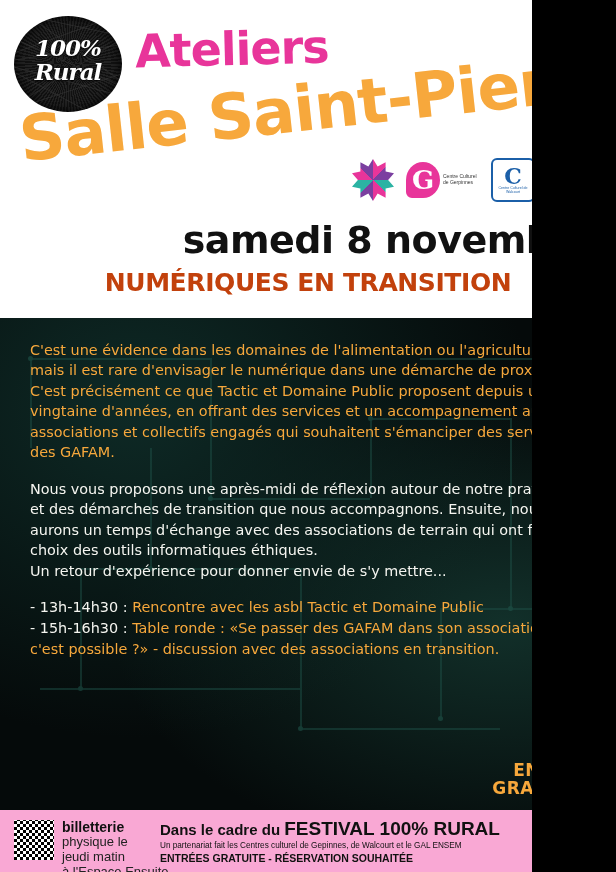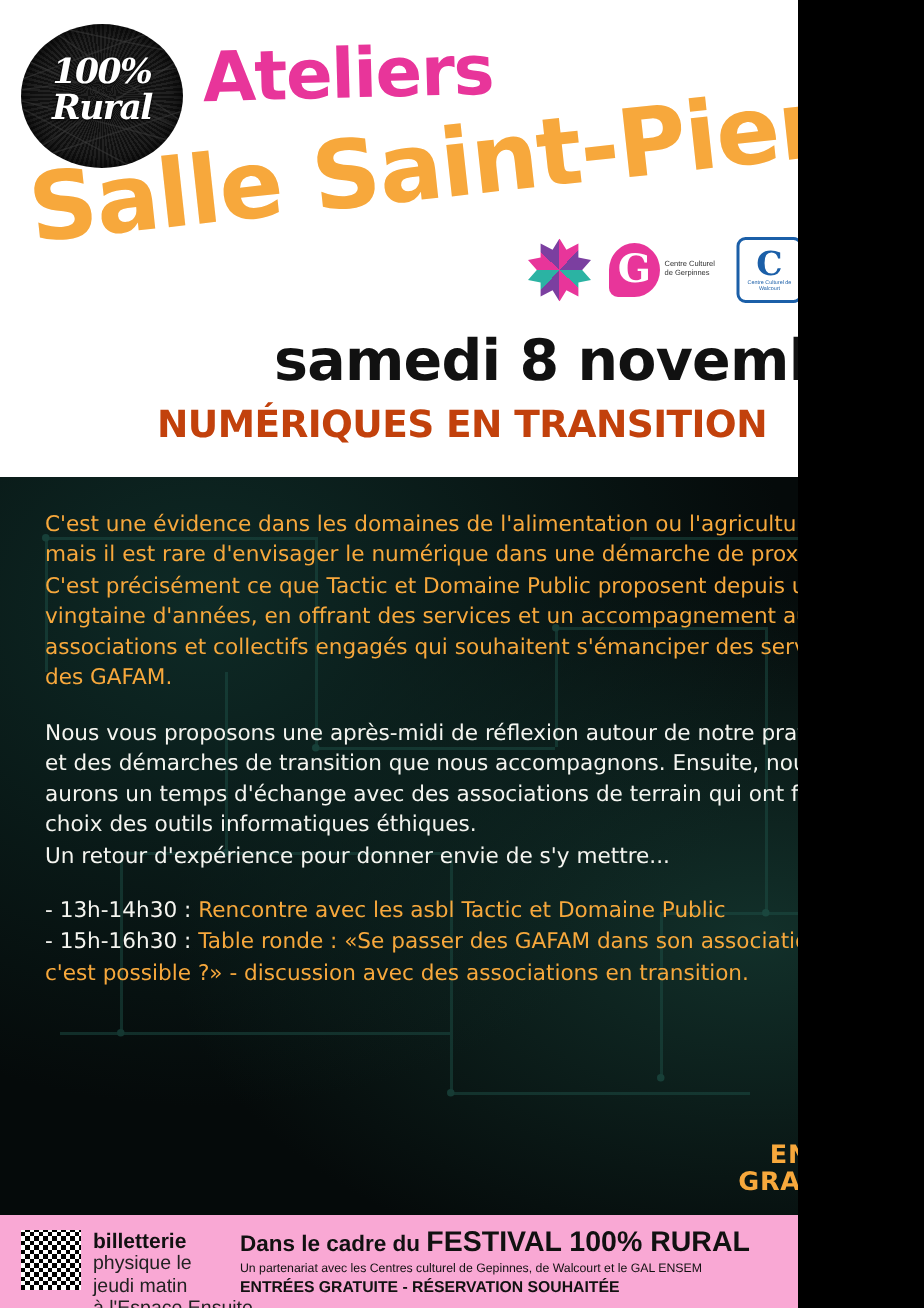--- a/index.html
+++ b/index.html
@@ -415,21 +415,21 @@
 
     <div class="billetterie">
       <div class="bt">billetterie</div>
       <div class="bs">physique le</div>
       <div class="bs">jeudi matin</div>
       <div class="bs">à l'Espace Ensuite</div>
     </div>
 
     <div class="footer-center">
       <div class="fc1"><span>Dans le cadre du </span><b>FESTIVAL 100% RURAL</b></div>
-      <div class="fc2">Un partenariat avec les Centres culturel de Gepinnes, de Walcourt et le GAL ENSEM</div>
+      <div class="fc2">Un partenariat fait les Centres culturel de Gepinnes, de Walcourt et le GAL ENSEM</div>
       <div class="fc3">ENTRÉES GRATUITE - RÉSERVATION SOUHAITÉE</div>
     </div>
 
     <div class="footer-logo">
       <span>100%</span>
       <span>Rural</span>
     </div>
   </div>
 
 </div>

